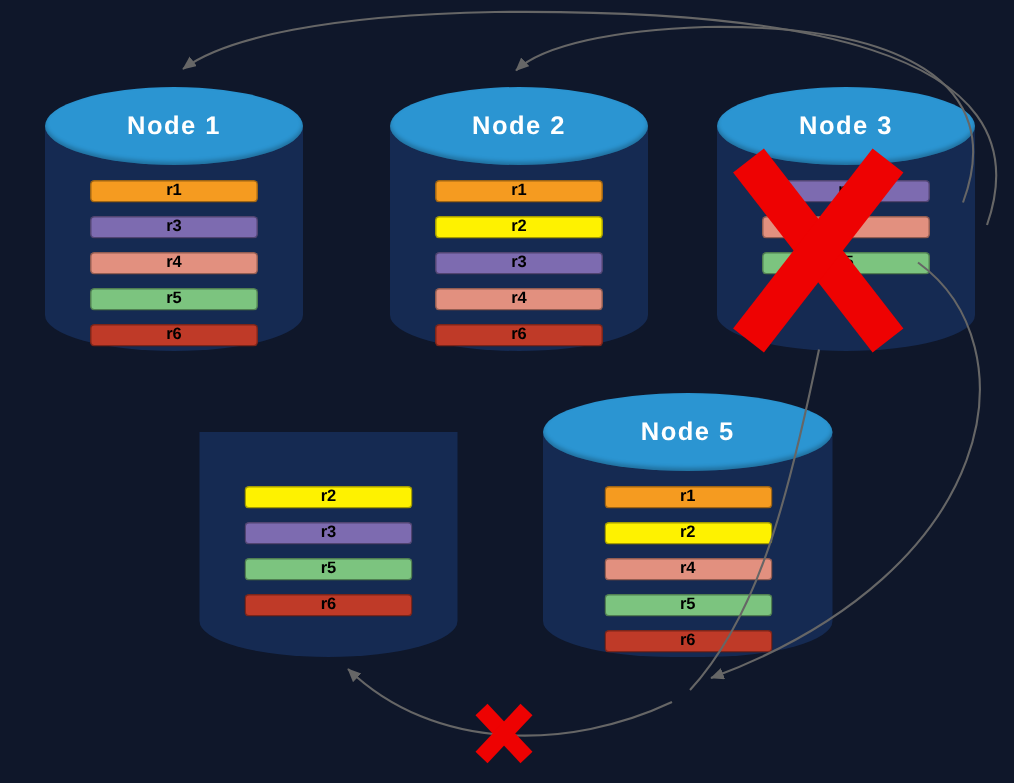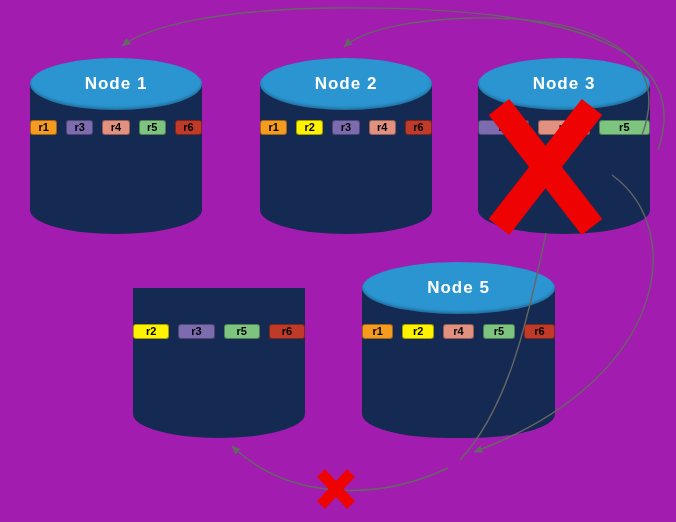--- a/index.html
+++ b/index.html
@@ -4,21 +4,21 @@
 <style>
   html,body{margin:0;padding:0;}
   body{
     font-family:"Liberation Sans", sans-serif;
     background:#ffffff;
   }
   .stage{
     position:relative;
     width:676px;
     height:522px;
-    background:#a21caf;
+    background:#0f172a;
     overflow:hidden;
   }
   .cyl{
     position:absolute;
     width:172px;
     height:176px;
   }
   .cyl-body{
     position:absolute;
     left:0; right:0; top:26px; bottom:0;
@@ -38,20 +38,21 @@
     color:#ffffff;
     font-weight:bold;
     font-size:17px;
     letter-spacing:1px;
     box-shadow: inset 0 -2px 3px rgba(0,0,0,0.25);
   }
   .bars{
     position:absolute;
     left:0; right:0; top:62px;
     display:flex;
+    flex-direction:column;
     align-items:center;
     gap:9px;
     z-index:3;
   }
   .bar{
     width:112px;
     height:15px;
     border:1px solid rgba(0,0,0,0.35);
     border-radius:3px;
     display:flex;

